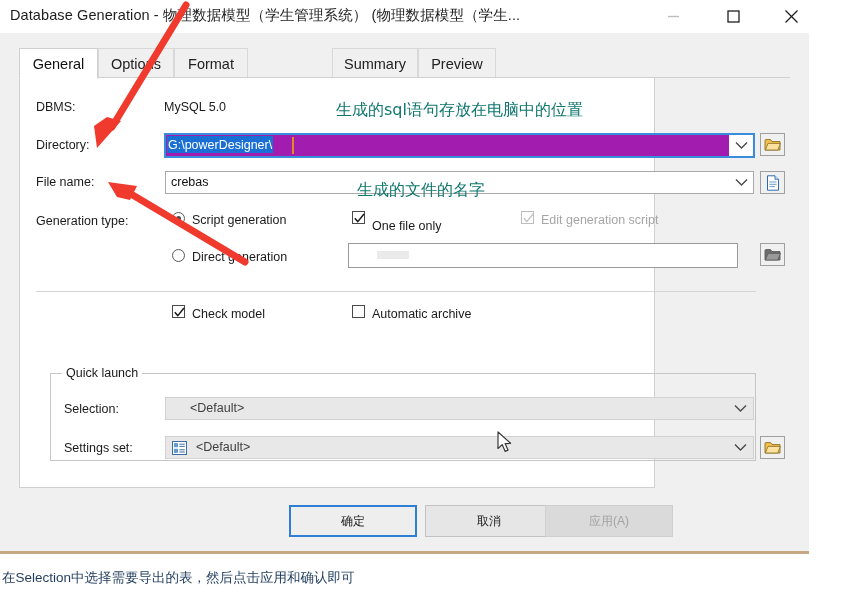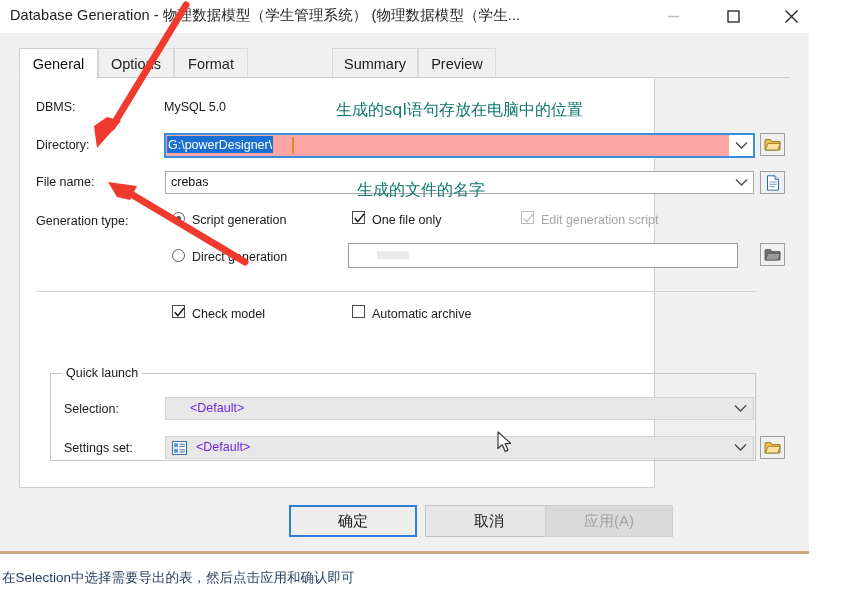--- a/index.html
+++ b/index.html
@@ -116,21 +116,21 @@
   }
   .combo .arrowbox {
     position: absolute;
     right: 0; top: 0; bottom: 0; width: 24px;
     display: flex; align-items: center; justify-content: center;
     background: #ffffff;
   }
 
   #dir-combo {
     border: 2px solid #3a8ddc;
-    background: #fca5a5;
+    background: #a21caf;
   }
   #dir-sel {
     position: absolute;
     left: 1px; top: 1px;
     height: 17px;
     background: #1a6fd4;
     color: #ffffff;
     font-size: 12.5px;
     padding: 1px 1px 0 1px;
     white-space: nowrap;
@@ -222,38 +222,38 @@
   .flatcombo {
     position: absolute;
     box-sizing: border-box;
     background: #e8e8e8;
     border: 1px solid #d2d2d2;
     height: 23px;
   }
   .flatcombo .val {
     position: absolute;
     top: 3px;
-    font-size: 12.5px; color: #6d28d9;
+    font-size: 12.5px; color: #404040;
     white-space: nowrap;
   }
   .flatcombo .arrowbox {
     position: absolute;
     right: 0; top: 0; bottom: 0; width: 26px;
     display: flex; align-items: center; justify-content: center;
   }
 
   
   .dlgbtn {
     position: absolute;
     height: 32px; width: 128px;
     box-sizing: border-box;
     background: #e6e6e6;
     border: 1px solid #c2c2c2;
     display: flex; align-items: center; justify-content: center;
-    font-size: 15px;
+    font-size: 12px;
     color: #1a1a1a;
   }
   .dlgbtn.default {
     border: 2px solid #2f7fd6;
     background: #eeeeee;
   }
   .dlgbtn.disabled { color: #a3a3a3; background: #dadada; border-color: #cfcfcf; }
 
   
   .anno {
@@ -357,21 +357,21 @@
     <div class="lbl" style="left:172px; top:135px;">Script generation</div>
 
     <div class="radio" style="left:152px; top:171px;"></div>
     <div class="lbl" style="left:172px; top:172px;">Direct generation</div>
 
     <div class="cbx" style="left:332px; top:133px;">
       <svg width="13" height="13" viewBox="0 0 13 13">
         <polyline points="1.8,6.2 4.8,9.6 11,2" fill="none" stroke="#1a1a1a" stroke-width="1.5"></polyline>
       </svg>
     </div>
-    <div class="lbl" style="left:352px; top:135px;">One file only</div>
+    <div class="lbl" style="left:352px; top:141px;">One file only</div>
 
     <div class="cbx dim" style="left:501px; top:133px;">
       <svg width="13" height="13" viewBox="0 0 13 13">
         <polyline points="1.8,6.2 4.8,9.6 11,2" fill="none" stroke="#c6c6c6" stroke-width="1.5"></polyline>
       </svg>
     </div>
     <div class="lbl dim" style="left:521px; top:135px;">Edit generation script</div>
 
     <div id="script-field" style="left:328px; top:165px; width:390px; height:25px;">
       <div id="script-gray"></div>

